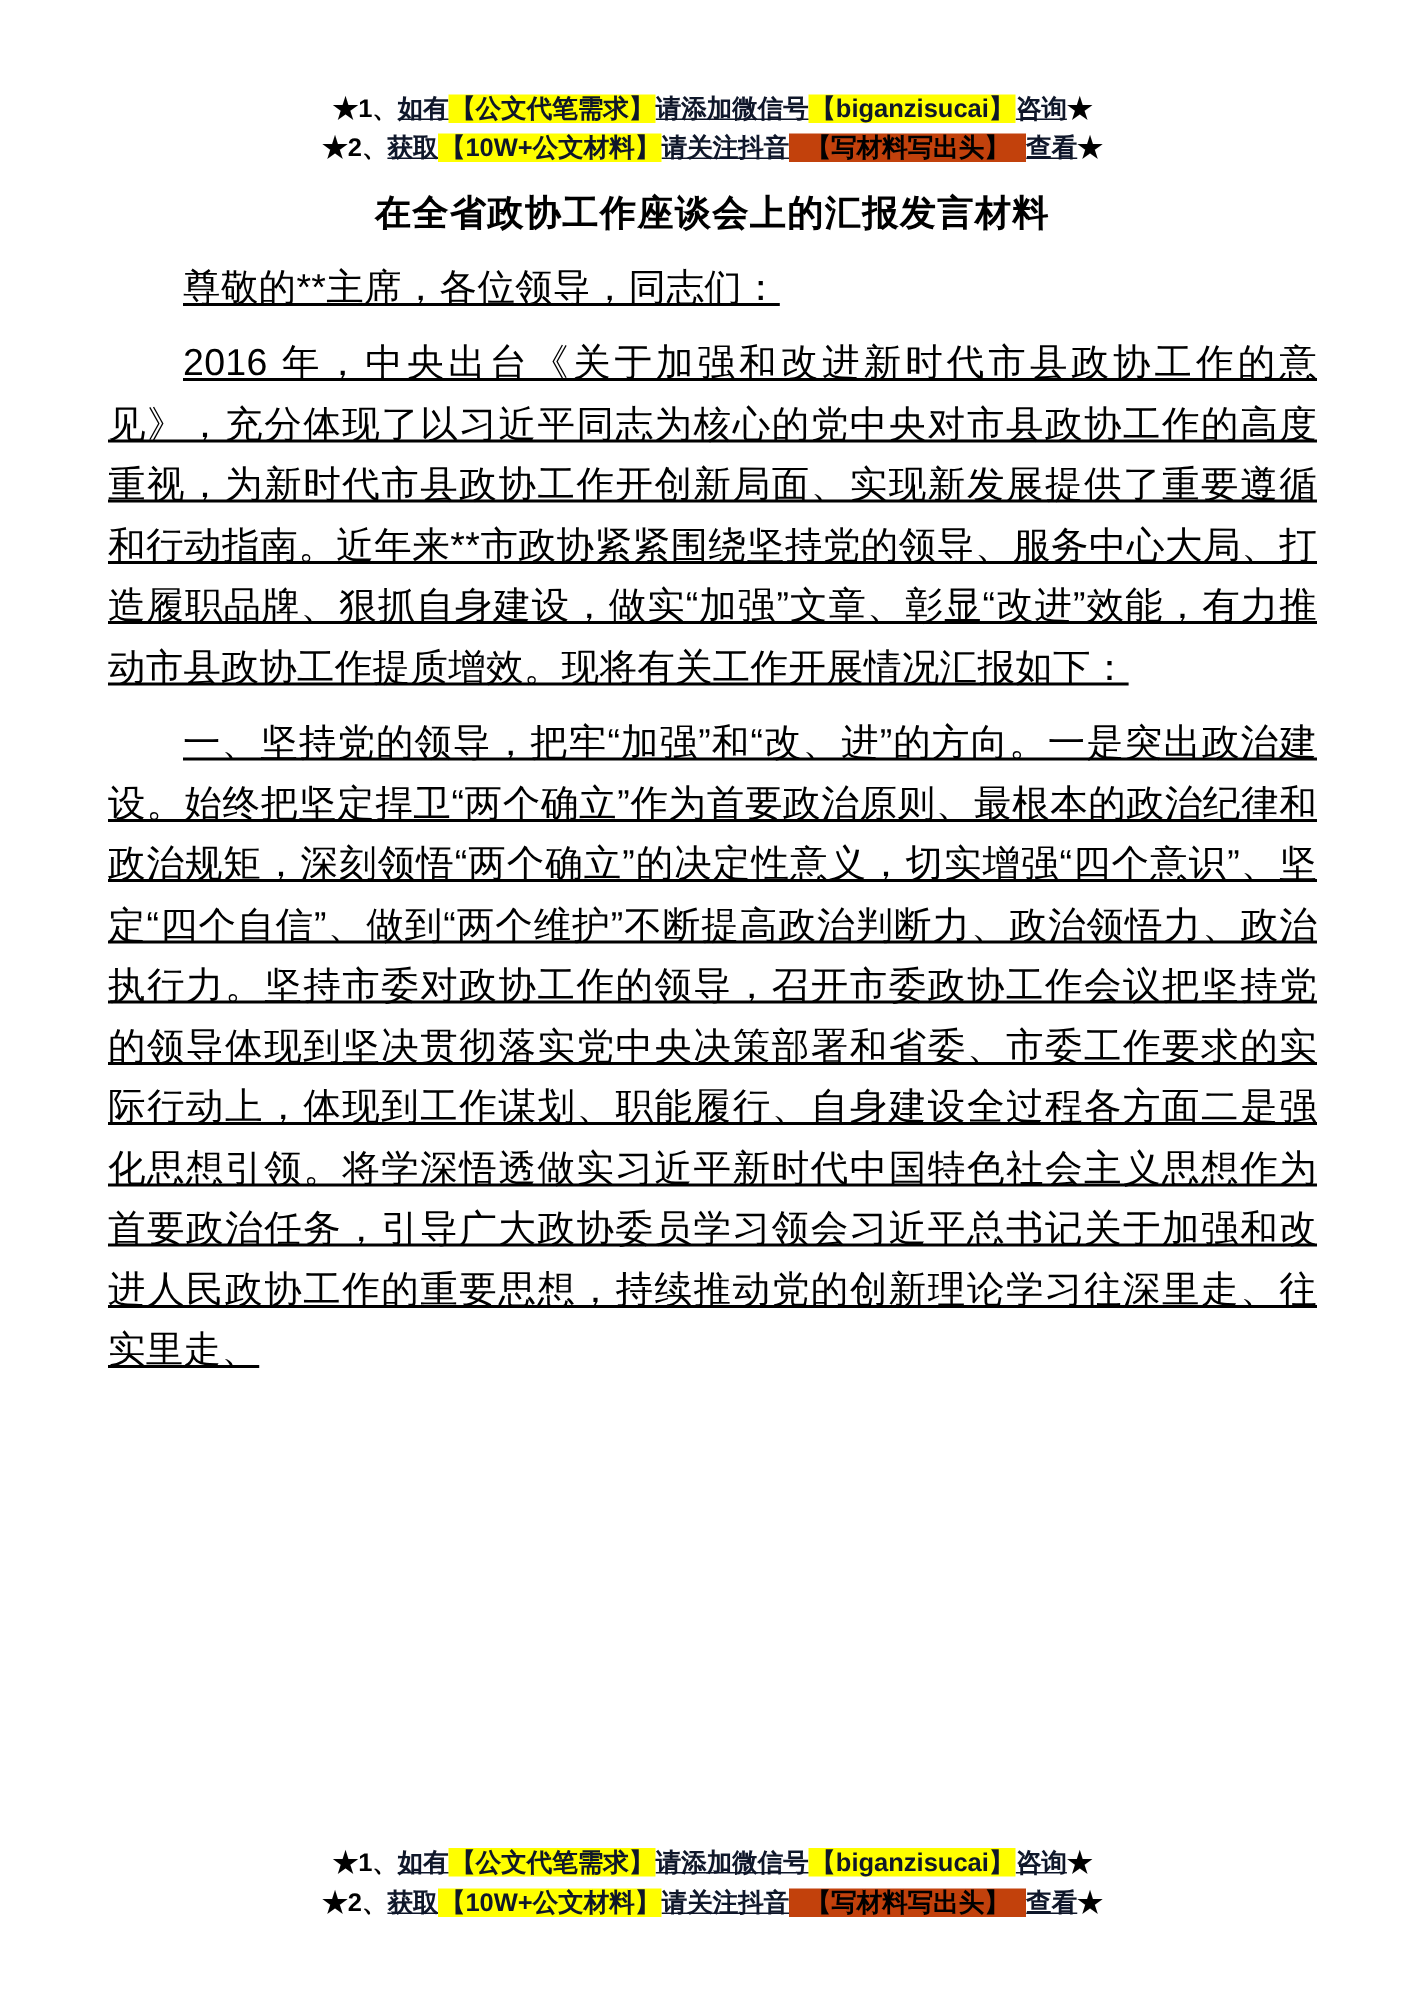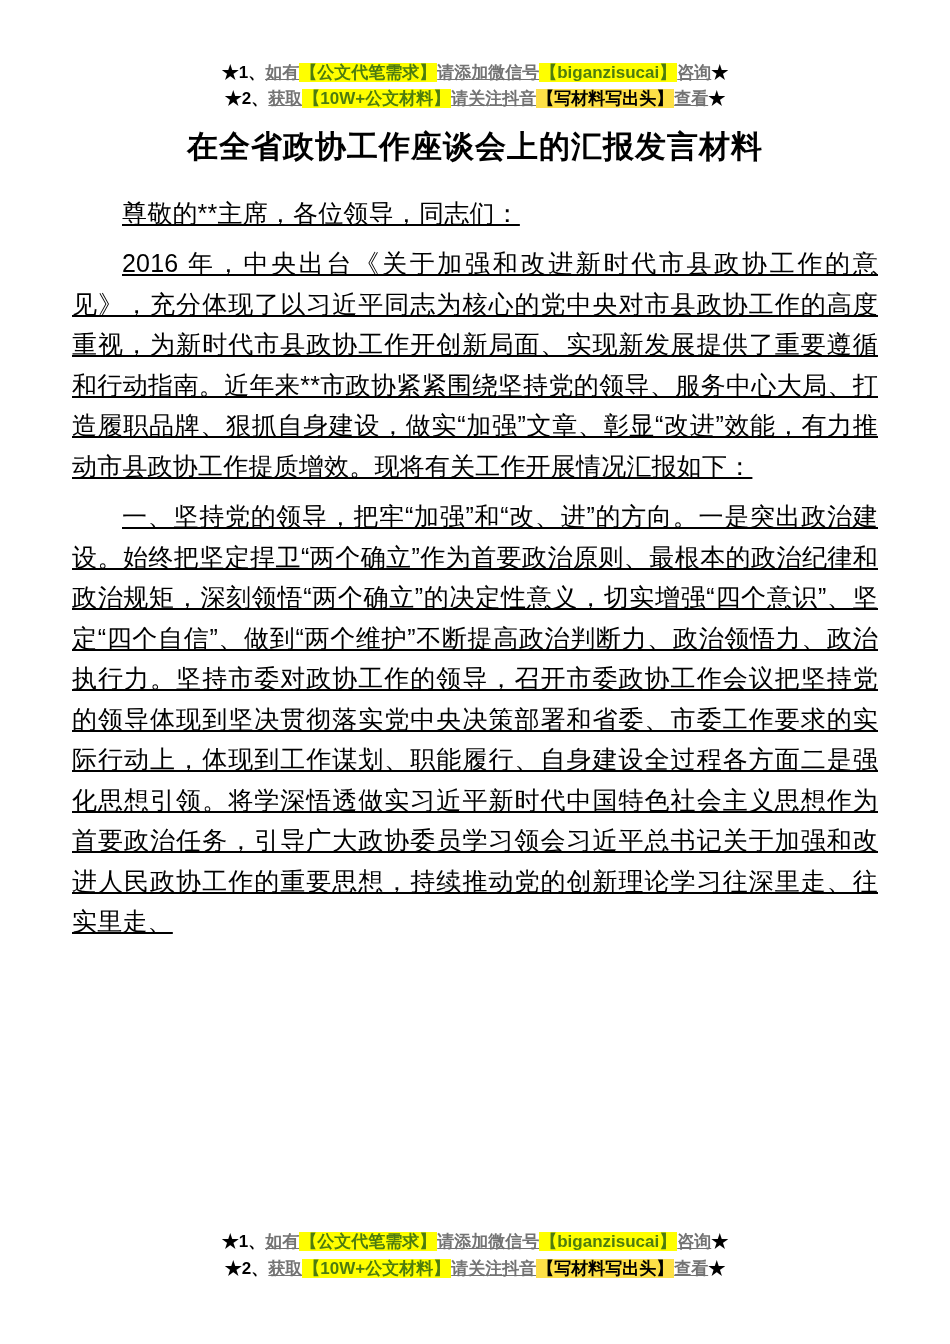--- a/index.html
+++ b/index.html
@@ -36,46 +36,46 @@
     display: block;
   }
   .banner .star {
     color: #000000;
   }
   .banner .num {
     color: #000000;
   }
   .hl-yellow {
     background: #ffff00;
-    color: #4d7c0f;
+    color: #0f172a;
     padding: 0 1px;
   }
   .hl-yellow-blk {
-    background: #fde047;
+    background: #c2410c;
     color: #000000;
-    padding: 0 1px;
+    padding: 0 11px;
   }
   .plain {
-    color: #737373;
+    color: #0f172a;
   }
   .underline {
     text-decoration: underline;
   }
 
   .header-banner {
     margin-bottom: 14px;
   }
 
   
   .doc-title {
     text-align: center;
-    font-size: 31px;
+    font-size: 24px;
     font-weight: bold;
     letter-spacing: 1px;
-    margin: 6px 0 26px 0;
+    margin: 6px 0 14px 0;
     line-height: 1.3;
     white-space: nowrap;
   }
 
   
   .body-text p {
     font-size: 25px;
     line-height: 1.62;
     margin: 0 0 10px 0;
     text-align: justify;

